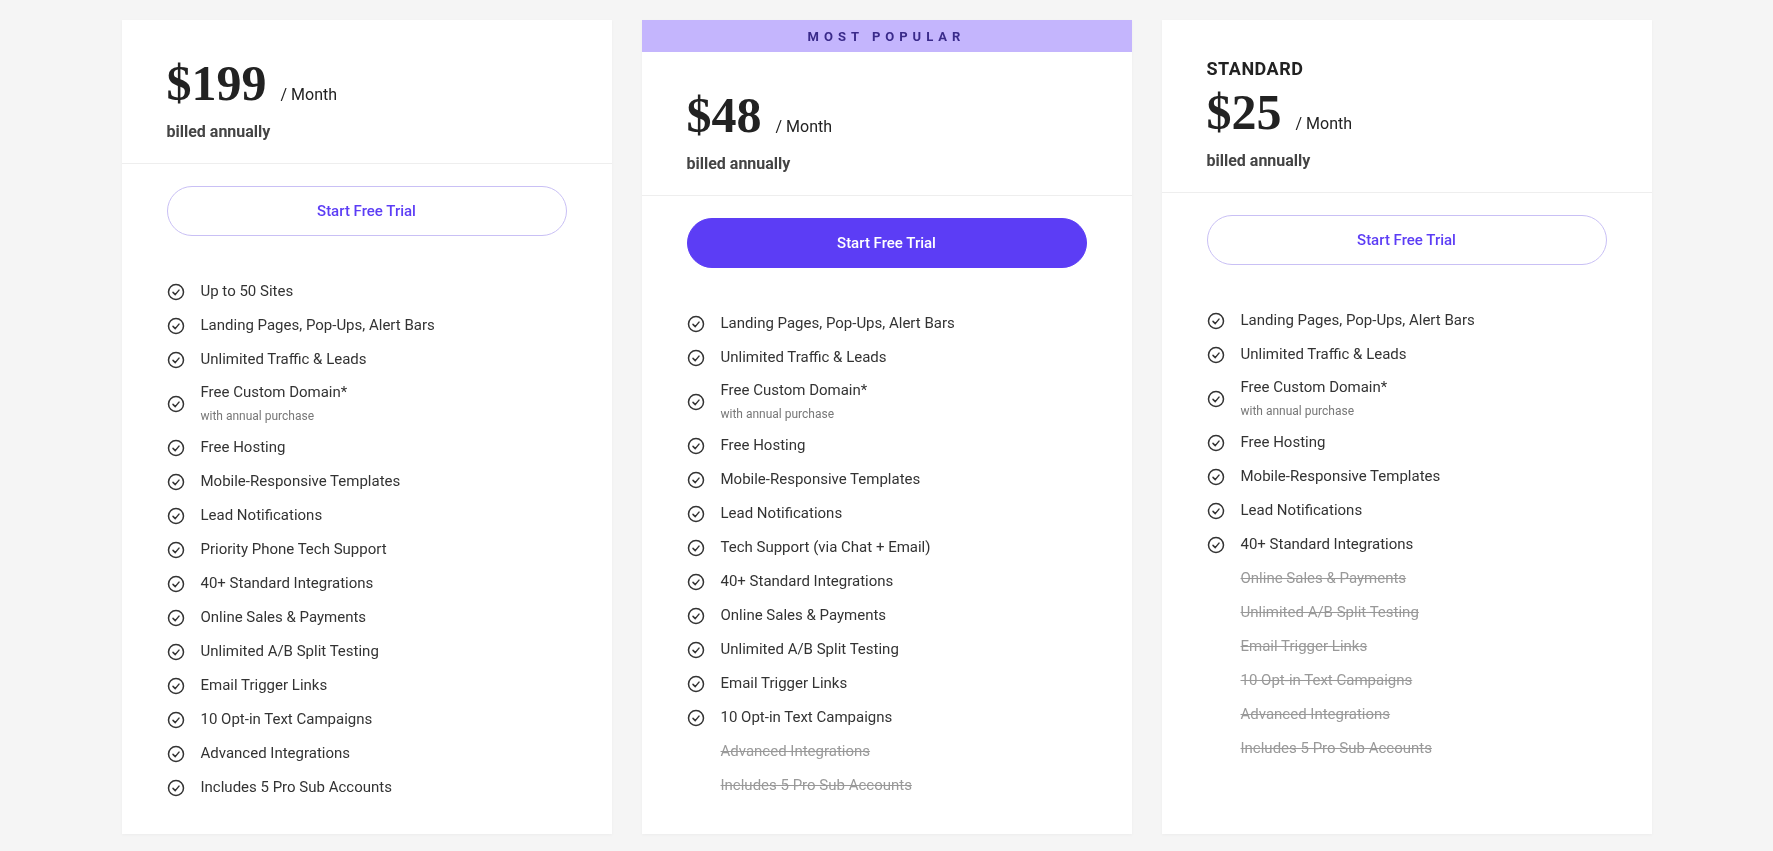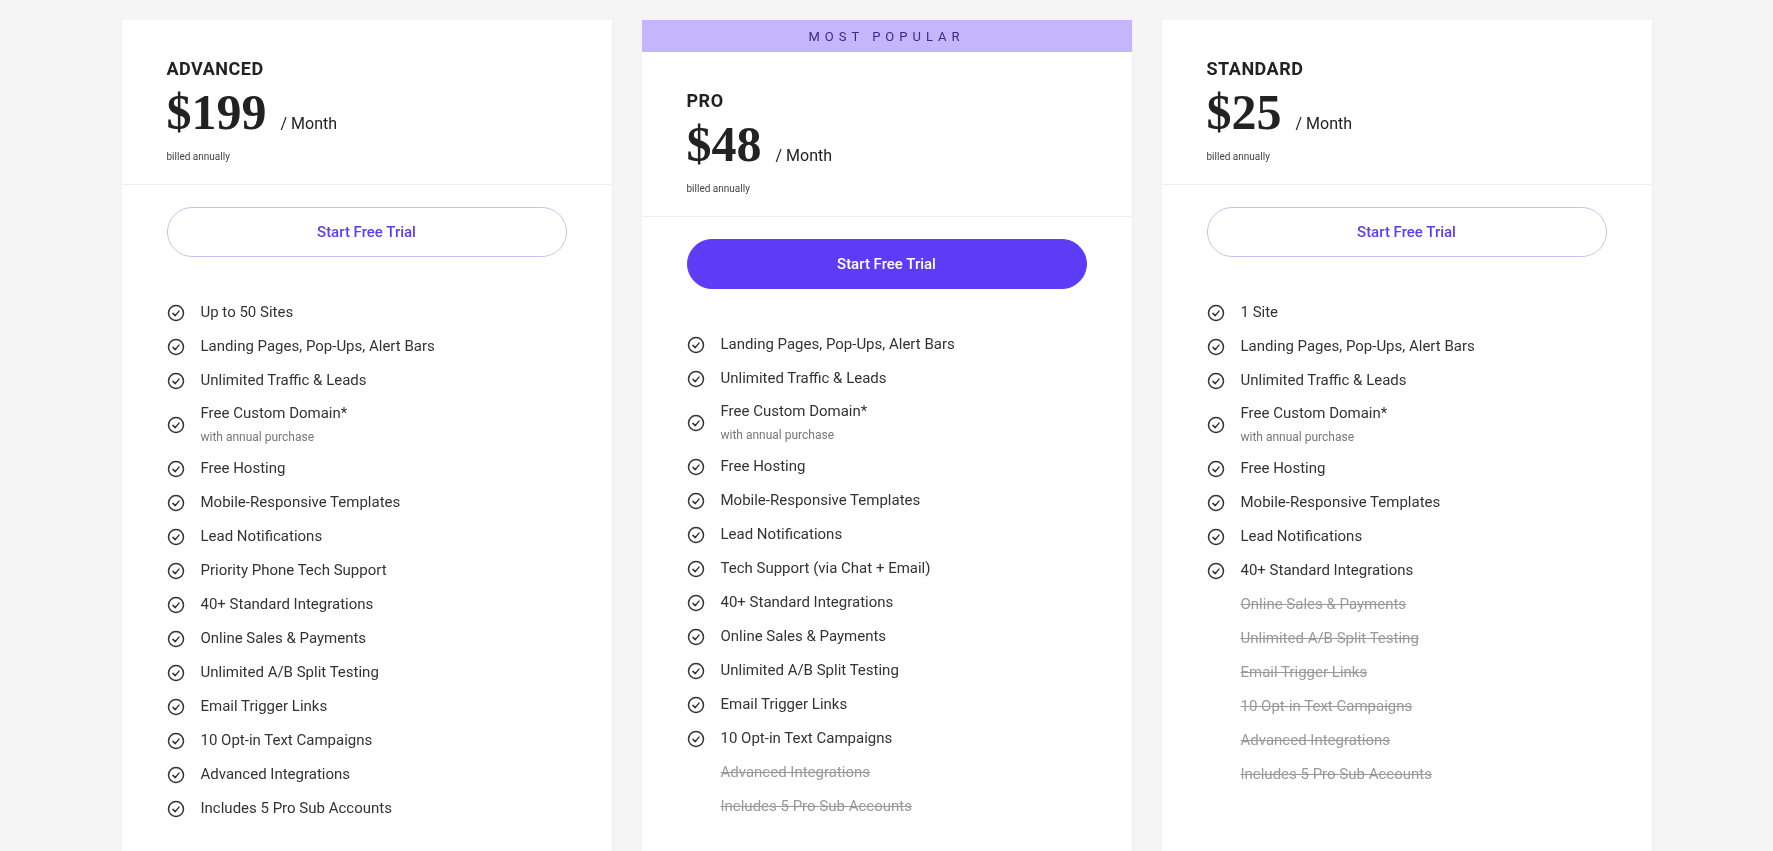--- a/index.html
+++ b/index.html
@@ -23,21 +23,21 @@
     box-shadow: 0 1px 3px rgba(0,0,0,0.04);
     display: flex;
     flex-direction: column;
     overflow: hidden;
   }
   .badge {
     background: #c4b5fd;
     color: #3a2a8a;
     text-align: center;
     font-size: 13px;
-    font-weight: 400;
+    font-weight: 700;
     letter-spacing: 5px;
     padding: 9px 0 8px;
   }
   .head {
     padding: 38px 45px 22px;
     border-bottom: 1px solid #eee;
   }
   .plan-name {
     font-size: 18px;
     font-weight: 700;
@@ -55,22 +55,23 @@
     font-size: 50px;
     font-weight: 700;
     line-height: 1;
   }
   .per {
     font-size: 16px;
     color: #222;
     text-align: center;
   }
   .billed {
-    font-size: 10px;
+    font-size: 16px;
     color: #444;
+    font-weight: bold;
   }
   .body {
     padding: 22px 45px 30px;
   }
   .cta {
     display: block;
     width: 100%;
     border-radius: 999px;
     padding: 15px 0;
     font-size: 15px;
@@ -114,21 +115,20 @@
     text-decoration: none;
     margin-top: 8px;
   }
 </style>
 </head>
 <body>
 
 <div class="pricing-container">
     <div class="card">
       <div class="head">
-        <div class="plan-name">ADVANCED</div>
         <div class="price-row">
           <div class="price">$199</div>
           <div class="per">/ Month</div>
         </div>
         <div class="billed">billed annually</div>
       </div>
       <div class="body">
         <button class="cta">Start Free Trial</button>
         <ul class="features">
           <li class="feature">
@@ -265,21 +265,20 @@
               </svg>
             </span>
             <span><span>Includes 5 Pro Sub Accounts</span></span>
           </li>
         </ul>
       </div>
     </div>
     <div class="card">
       <div class="badge">MOST POPULAR</div>
       <div class="head">
-        <div class="plan-name">PRO</div>
         <div class="price-row">
           <div class="price">$48</div>
           <div class="per">/ Month</div>
         </div>
         <div class="billed">billed annually</div>
       </div>
       <div class="body">
         <button class="cta primary">Start Free Trial</button>
         <ul class="features">
           <li class="feature">
@@ -423,29 +422,20 @@
       <div class="body">
         <button class="cta">Start Free Trial</button>
         <ul class="features">
           <li class="feature">
             <span class="icon">
               <svg width="18" height="18" viewBox="0 0 24 24" fill="none" stroke="#333" stroke-width="2" stroke-linecap="round" stroke-linejoin="round">
                 <circle cx="12" cy="12" r="10"></circle>
                 <polyline points="8 12.5 11 15.5 16 9.5"></polyline>
               </svg>
             </span>
-            <span><span>1 Site</span></span>
-          </li>
-          <li class="feature">
-            <span class="icon">
-              <svg width="18" height="18" viewBox="0 0 24 24" fill="none" stroke="#333" stroke-width="2" stroke-linecap="round" stroke-linejoin="round">
-                <circle cx="12" cy="12" r="10"></circle>
-                <polyline points="8 12.5 11 15.5 16 9.5"></polyline>
-              </svg>
-            </span>
             <span><span>Landing Pages, Pop-Ups, Alert Bars</span></span>
           </li>
           <li class="feature">
             <span class="icon">
               <svg width="18" height="18" viewBox="0 0 24 24" fill="none" stroke="#333" stroke-width="2" stroke-linecap="round" stroke-linejoin="round">
                 <circle cx="12" cy="12" r="10"></circle>
                 <polyline points="8 12.5 11 15.5 16 9.5"></polyline>
               </svg>
             </span>
             <span><span>Unlimited Traffic &amp; Leads</span></span>

